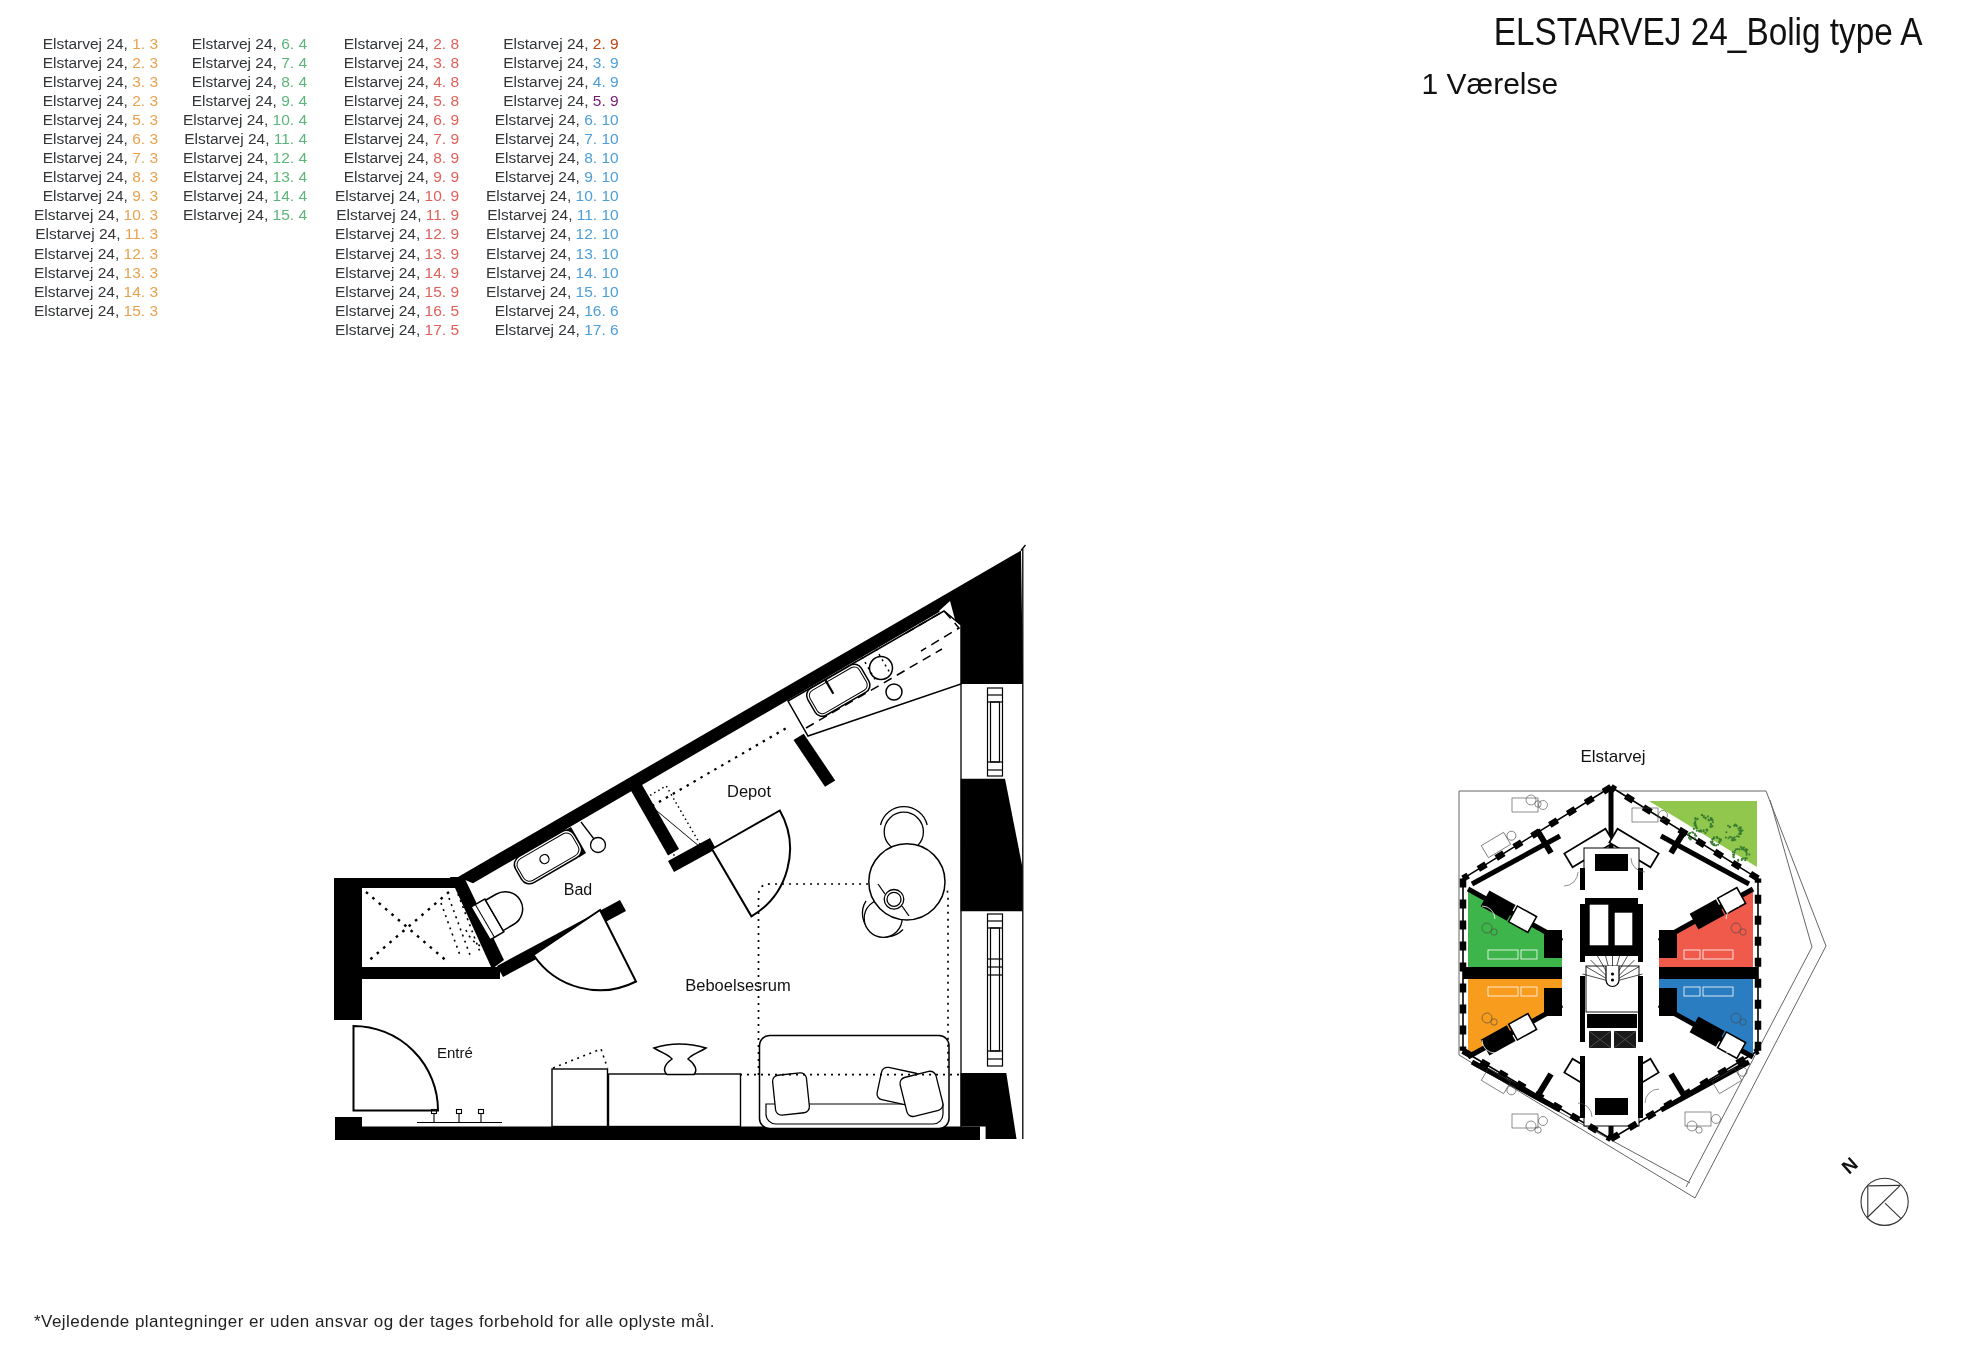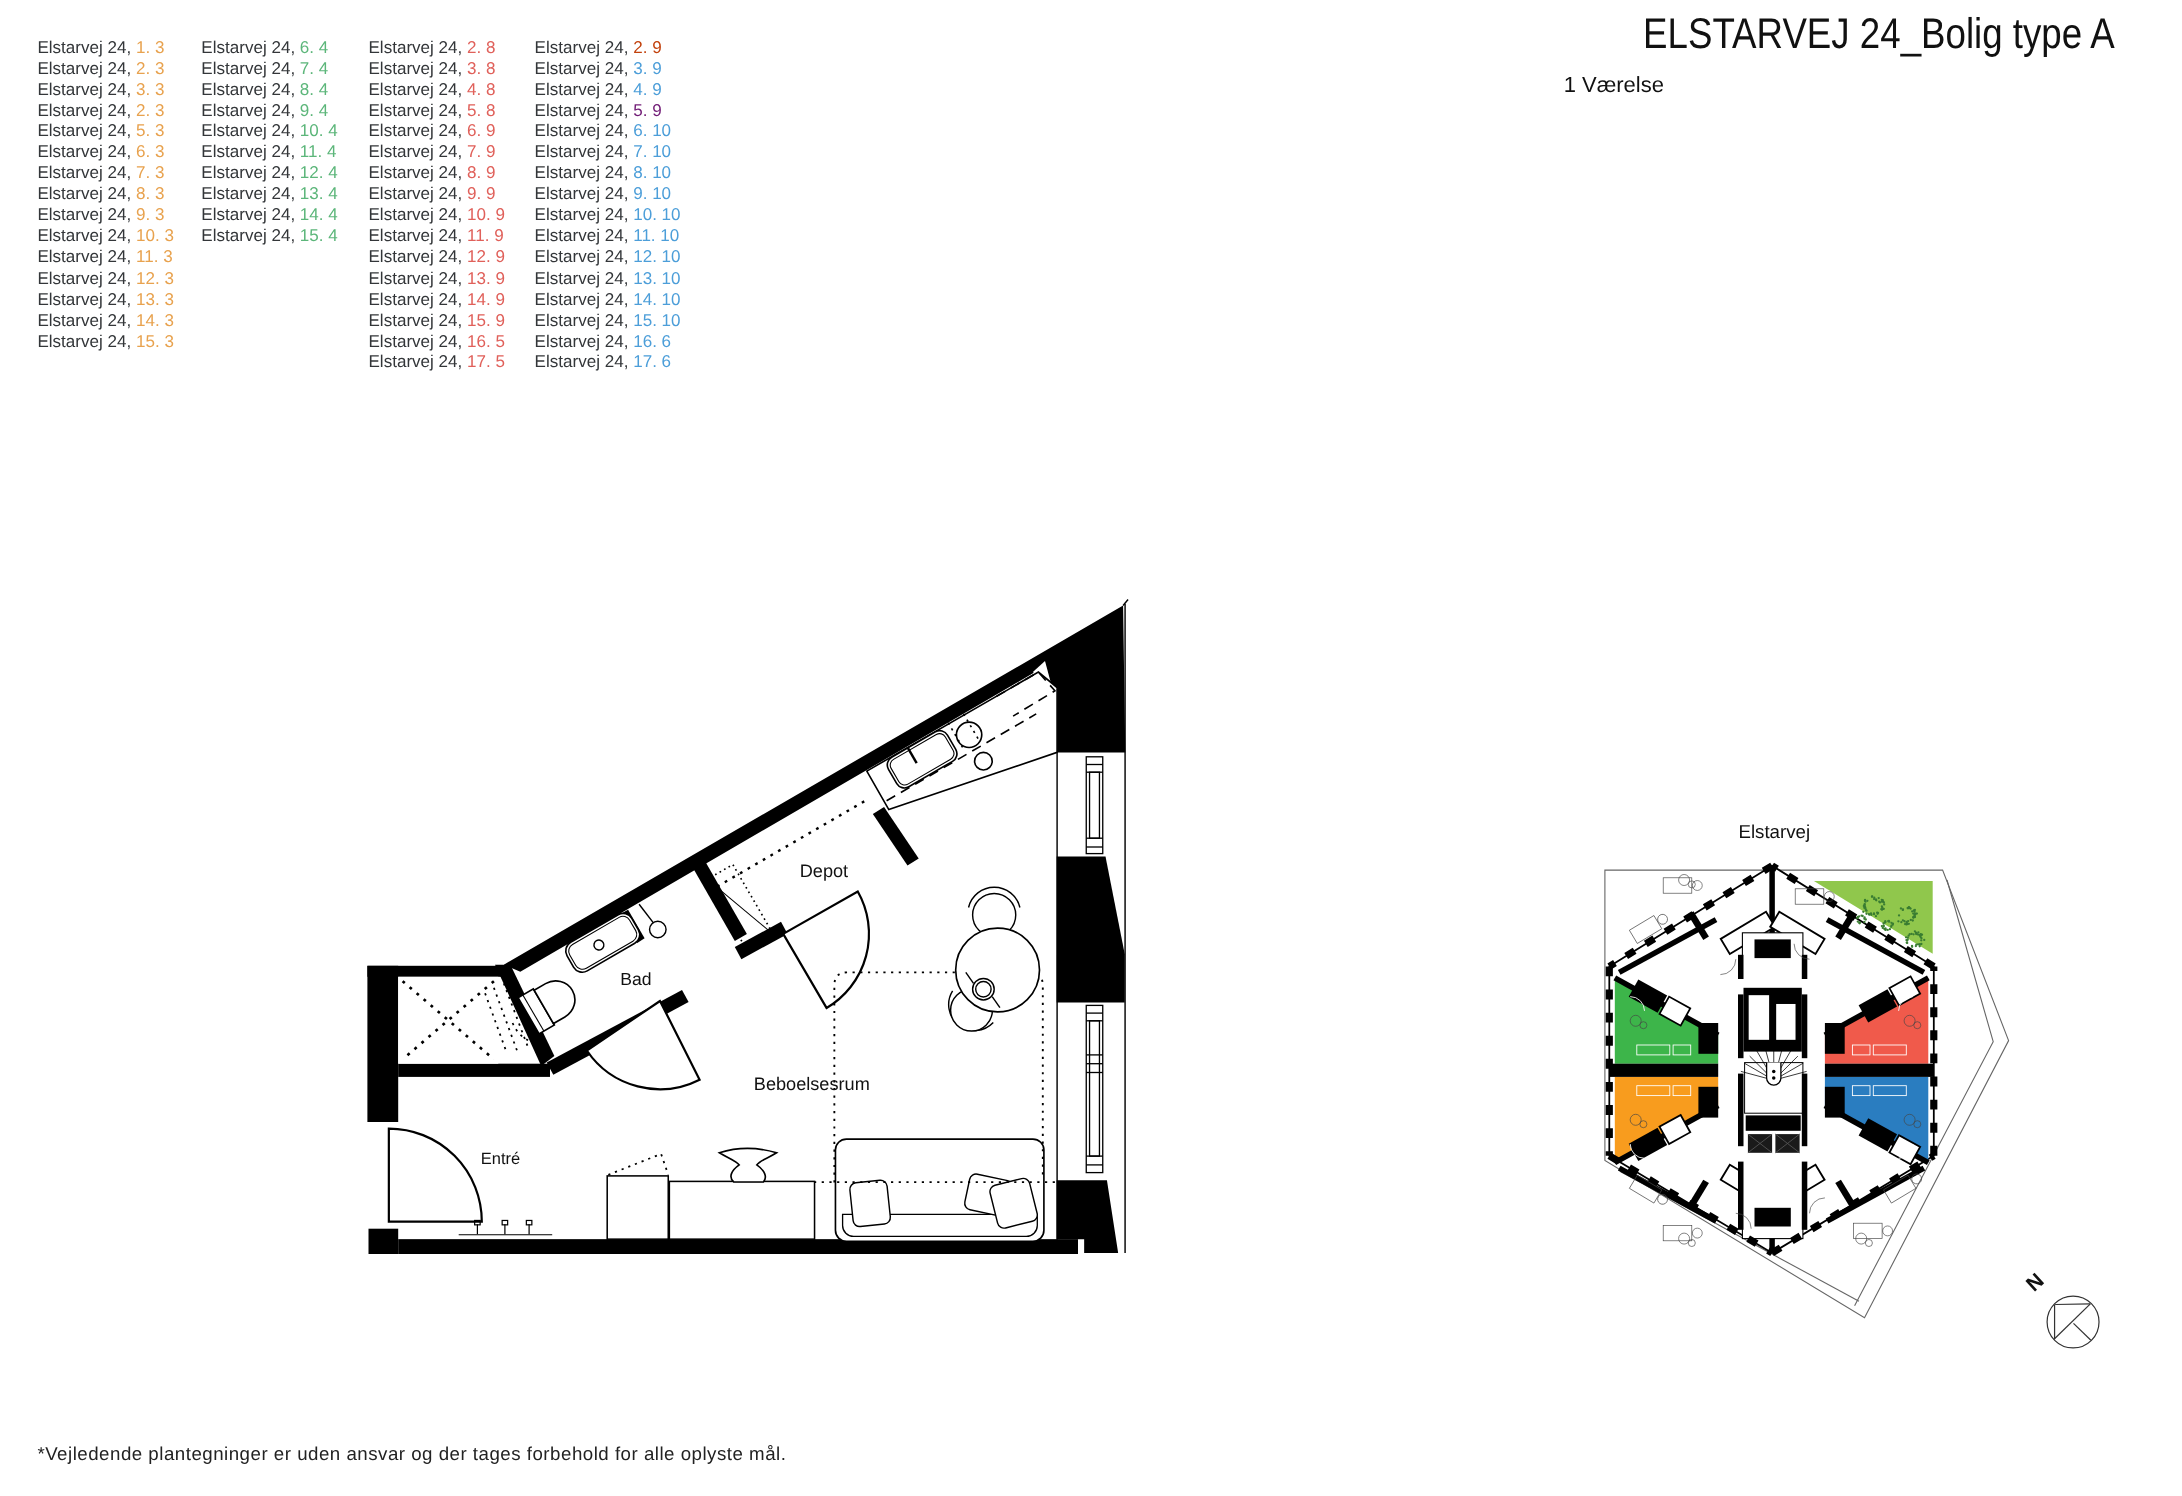--- a/index.html
+++ b/index.html
@@ -1,21 +1,21 @@
 <!DOCTYPE html>
 <html><head>
 <meta charset="utf-8">
 <style>
   html,body { margin:0; padding:0; background:#fff; width:1984px; height:1360px;
     font-family:"Liberation Sans", sans-serif; }
   .lcol { position:absolute; white-space:nowrap; font-size:15.5px; line-height:19.1px; color:#333639; }
-  .lrow { height:19.1px; }
+  .lrow { height:19.1px;text-align:right; }
   #title { position:absolute; right:61px; top:10px; text-align:left; color:#111; }
   #title .t1 { font-size:39px; letter-spacing:0px; transform:scaleX(0.855); transform-origin:right top; }
-  #title .t2 { font-size:20px; margin-top:13px; }
+  #title .t2 { font-size:30px; margin-top:13px; }
   #footer { position:absolute; left:34px; top:1312px; font-size:17px; letter-spacing:0.45px; color:#222; }
   svg { position:absolute; left:0; top:0; }
 </style>
 </head>
 <body>
 <div class="lcol" style="left:34px;top:33.5px">
     <div class="lrow">Elstarvej 24, <span style="color:#e8a24e">1. 3</span></div>
     <div class="lrow">Elstarvej 24, <span style="color:#e8a24e">2. 3</span></div>
     <div class="lrow">Elstarvej 24, <span style="color:#e8a24e">3. 3</span></div>
     <div class="lrow">Elstarvej 24, <span style="color:#e8a24e">2. 3</span></div>

